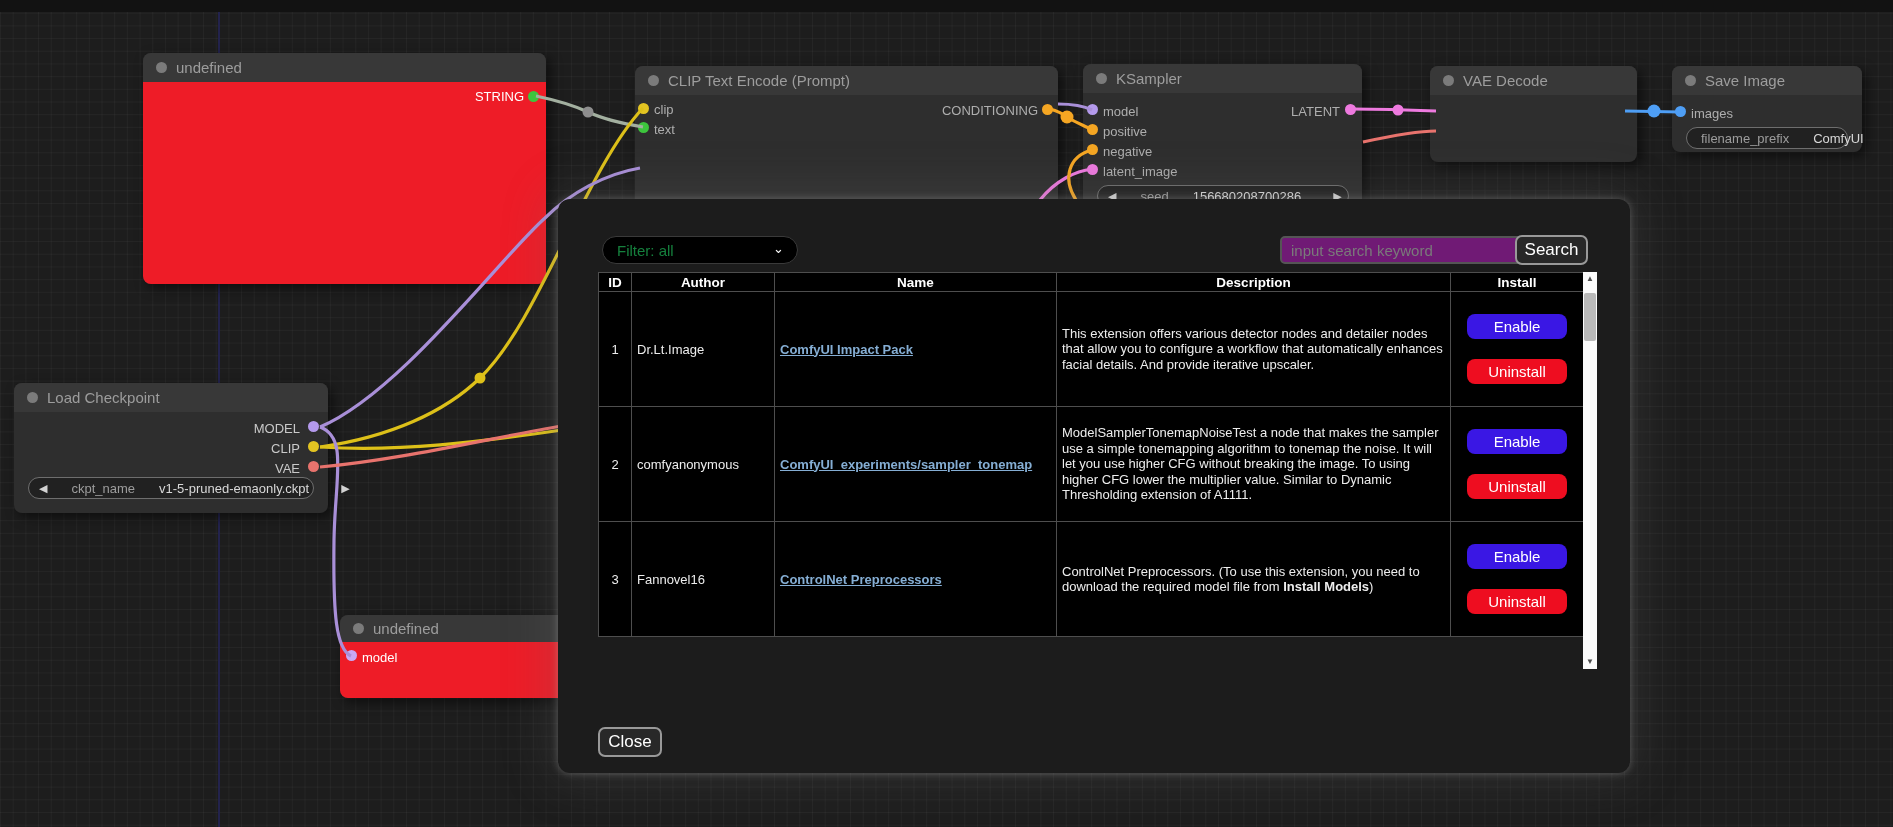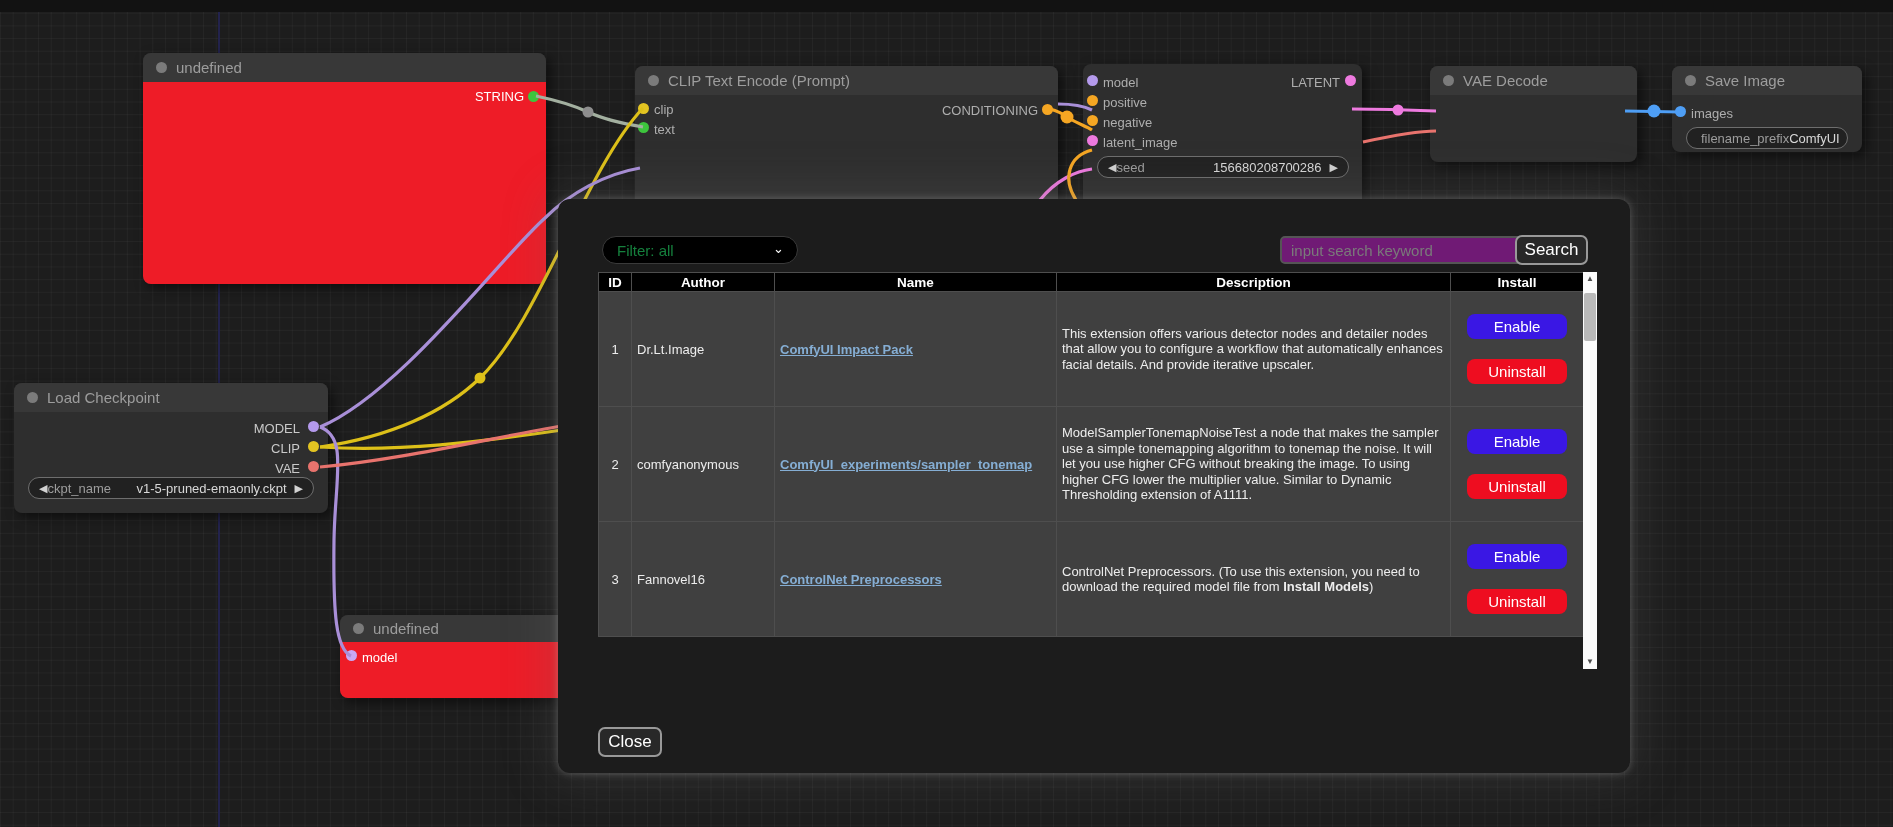--- a/index.html
+++ b/index.html
@@ -23,21 +23,21 @@
   .node-header { height:29px; background:#383838; border-radius:8px 8px 0 0; display:flex; align-items:center; padding:0 13px; gap:9px; }
   .header-dot { width:11px; height:11px; border-radius:50%; background:#7b7b7b; flex:0 0 auto; }
   .node-title { color:#9d9d9d; font-size:15px; white-space:nowrap; }
   .node-body { position:relative; border-radius:0 0 8px 8px; height:calc(100% - 29px); }
   .node.red .node-body { background:#ee1c27; }
   .port-dot { position:absolute; width:11px; height:11px; border-radius:50%; }
   .port-label { position:absolute; font-size:13px; color:#aeaeae; line-height:13px; white-space:nowrap; }
   .port-label.right { text-align:right; }
   .port-label.on-red { color:#ffffff; }
   .widget { position:absolute; height:22px; background:#212121; border:1px solid #6e6e6e; border-radius:12px;
-            display:flex; align-items:center; padding:0 10px; gap:0; font-size:13px; color:#9d9d9d; white-space:nowrap; }
+            display:flex; align-items:center; padding:0 10px; gap:24px; font-size:13px; color:#9d9d9d; white-space:nowrap; }
   .widget .w-val { color:#d8d8d8; margin-left:auto; }
   .widget .w-arrow { color:#d2d2d2; font-size:11px; line-height:11px; }
   .widget .w-arrow.rt { margin-left:8px; }
 
   
   svg.wires { position:absolute; inset:0; pointer-events:none; }
   svg.wires path { fill:none; stroke-width:3.2px; }
 
   
   .modal { position:absolute; left:558px; top:199px; width:1072px; height:574px; background:#1c1c1c; border-radius:12px;
@@ -48,21 +48,21 @@
   .filter-chevron { position:absolute; right:14px; top:5px; color:#fff; font-size:13px; pointer-events:none; }
   input.search { position:absolute; left:722px; top:37px; width:266px; height:28px; background:#701a75; border:2px solid #555;
                  border-radius:5px; color:#ddd; font-size:15px; padding:0 9px; font-family:"Liberation Sans",sans-serif; }
   input.search::placeholder { color:#7a7a7a; }
   .btn { background:#282828; color:#fff; border:2px solid #999; border-radius:7px; font-family:"Liberation Sans",sans-serif; }
   .search-btn { position:absolute; left:957px; top:36px; width:73px; height:30px; font-size:17px; }
   .close-btn  { position:absolute; left:40px; top:528px; width:64px; height:30px; font-size:17px; }
 
   
   .table-wrap { position:absolute; left:40px; top:73px; width:985px; }
-  table.ext { border-collapse:collapse; width:985px; table-layout:fixed; background:#404040; }
+  table.ext { border-collapse:collapse; width:985px; table-layout:fixed; background:#000000; }
   table.ext th { background:#000; color:#fff; font-size:13.5px; font-weight:bold; height:19px; border:1px solid #4e4e4e; }
   table.ext td { border:1px solid #4e4e4e; color:#ededed; font-size:13px; padding:2px 5px; vertical-align:middle; }
   td.c-id { text-align:center; }
   td.c-desc { vertical-align:top; line-height:15.5px; padding-top:3px; }
   td.c-install { text-align:center; }
   .name-link { color:#85aed4; font-weight:bold; text-decoration:underline; font-size:13px; }
   .row-btn { display:block; width:100px; height:25px; margin:20px auto; color:#fff; border:none; border-radius:8px;
              font-size:15px; font-family:"Liberation Sans",sans-serif; }
   .row-btn.enable { background:#3a17e4; }
   .row-btn.uninstall { background:#ee0d20; }
@@ -102,20 +102,24 @@
     <span class="port-dot" style="left:3px; top:8px; background:#e3c422;"></span>
     <span class="port-label" style="left:19px; top:8px;">clip</span>
     <span class="port-dot" style="left:3px; top:27px; background:#3dc53d;"></span>
     <span class="port-label" style="left:19px; top:28px;">text</span>
     <span class="port-label right" style="right:20px; top:9px;">CONDITIONING</span>
     <span class="port-dot" style="right:5px; top:9px; background:#f5a623;"></span>
   </div>
 </div>
 
 <div class="node" style="left:1083px; top:64px; width:279px; height:150px;">
+  <div class="node-header">
+    <span class="header-dot"></span>
+    <span class="node-title">KSampler</span>
+  </div>
   <div class="node-body">
     <span class="port-dot" style="left:4px; top:11px; background:#b49aec;"></span>
     <span class="port-label" style="left:20px; top:12px;">model</span>
     <span class="port-dot" style="left:4px; top:31px; background:#f5a623;"></span>
     <span class="port-label" style="left:20px; top:32px;">positive</span>
     <span class="port-dot" style="left:4px; top:51px; background:#f5a623;"></span>
     <span class="port-label" style="left:20px; top:52px;">negative</span>
     <span class="port-dot" style="left:4px; top:71px; background:#ee7adf;"></span>
     <span class="port-label" style="left:20px; top:72px;">latent_image</span>
     <span class="port-label right" style="right:22px; top:12px;">LATENT</span>

